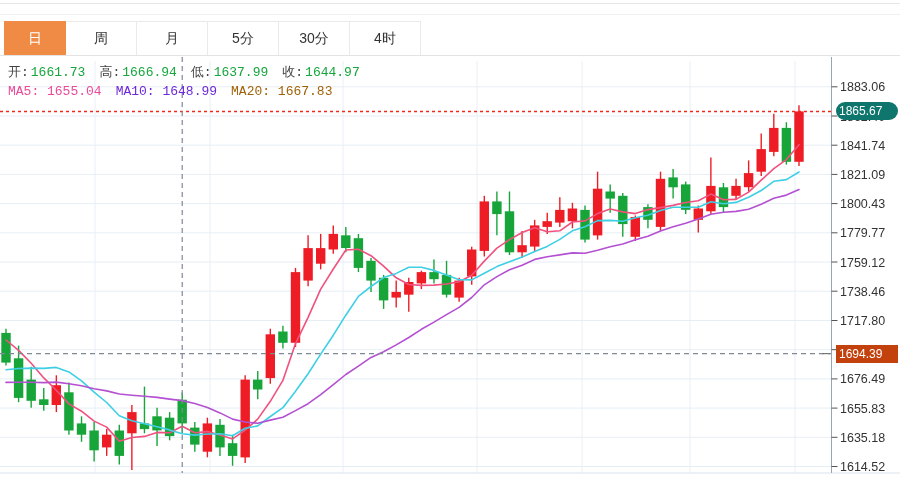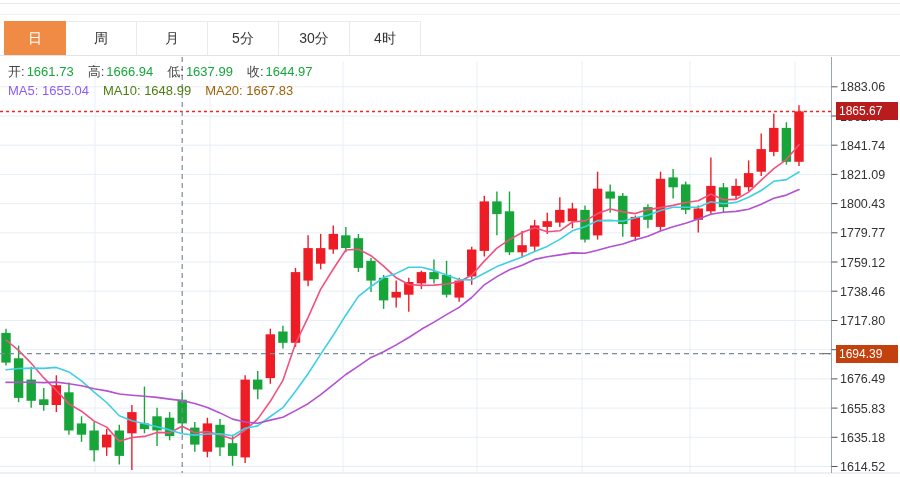--- a/index.html
+++ b/index.html
@@ -11,21 +11,21 @@
        font-size:14px;color:#333;background:#fff;border:1px solid #eaeaea;border-left:none;cursor:pointer;}
   .tab.first{width:62px;border-left:1px solid #eaeaea;}
   .tab.active{background:#ef8b45;border-color:#ef8b45;color:#fff;}
   #tabbar-underline{position:absolute;left:0;top:55px;width:900px;height:1px;background:#e3e3e3;}
   #chart-area{position:absolute;left:0;top:57px;width:900px;height:420px;}
   #plot{position:absolute;left:0;top:0;}
   .legend-row{position:absolute;left:8px;white-space:nowrap;font-size:13px;}
   #legend-ohlc{top:6px;}
   #legend-ma{top:26px;}
   .legend-row .lbl{color:#444;margin-right:2px;}
-  .legend-row .item{margin-right:14px;}
+  .legend-row .item{margin-right:14px;font-family:Liberation Mono, monospace;}
   .tag{position:absolute;left:836px;width:62px;height:18px;line-height:18px;color:#fff;
        font-size:12px;text-align:left;padding-left:3px;box-sizing:border-box;}
   text{font-family:"Liberation Sans","DejaVu Sans",sans-serif;}
 </style>
 </head>
 <body>
 
 <div id="screen">
   <div class="hairline" style="top:3px;"></div>
   <div class="hairline" style="top:14px;background:#eef0f2;"></div>
@@ -224,18 +224,18 @@
         <text x="840" y="326.4" fill="#333333" font-size="12.5">1676.49</text>
         <line x1="831.5" y1="351.1" x2="837.5" y2="351.1" stroke="#555" stroke-width="1"></line>
         <text x="840" y="355.6" fill="#333333" font-size="12.5">1655.83</text>
         <line x1="831.5" y1="380.3" x2="837.5" y2="380.3" stroke="#555" stroke-width="1"></line>
         <text x="840" y="384.8" fill="#333333" font-size="12.5">1635.18</text>
         <line x1="831.5" y1="409.5" x2="837.5" y2="409.5" stroke="#555" stroke-width="1"></line>
         <text x="840" y="414.0" fill="#333333" font-size="12.5">1614.52</text>
       </svg>
 
     <div id="legend-ohlc" class="legend-row"><span class="item"><span class="lbl">开:</span><span style="color: rgb(22, 166, 60);">1661.73</span></span><span class="item"><span class="lbl">高:</span><span style="color: rgb(22, 166, 60);">1666.94</span></span><span class="item"><span class="lbl">低:</span><span style="color: rgb(22, 166, 60);">1637.99</span></span><span class="item"><span class="lbl">收:</span><span style="color: rgb(22, 166, 60);">1644.97</span></span></div>
-    <div id="legend-ma" class="legend-row"><span class="item" style="color: #8b5cf6;">MA5: 1655.04</span><span class="item" style="color: #4d7c0f;">MA10: 1648.99</span><span class="item" style="color: #a16207;">MA20: 1667.83</span></div>
-
-    <div id="price-tag" class="tag" style="background: #b91c1c; top: 45px;">1865.67</div>
+    <div id="legend-ma" class="legend-row"><span class="item" style="color: #ec4899;">MA5: 1655.04</span><span class="item" style="color: #6d28d9;">MA10: 1648.99</span><span class="item" style="color: #a16207;">MA20: 1667.83</span></div>
+
+    <div id="price-tag" class="tag" style="background: #0f766e; top: 45px; border-radius: 9px;">1865.67</div>
     <div id="crosshair-tag" class="tag" style="background: #c2410c; top: 288px;">1694.39</div>
   </div>
 </div>
 
 </body></html>

